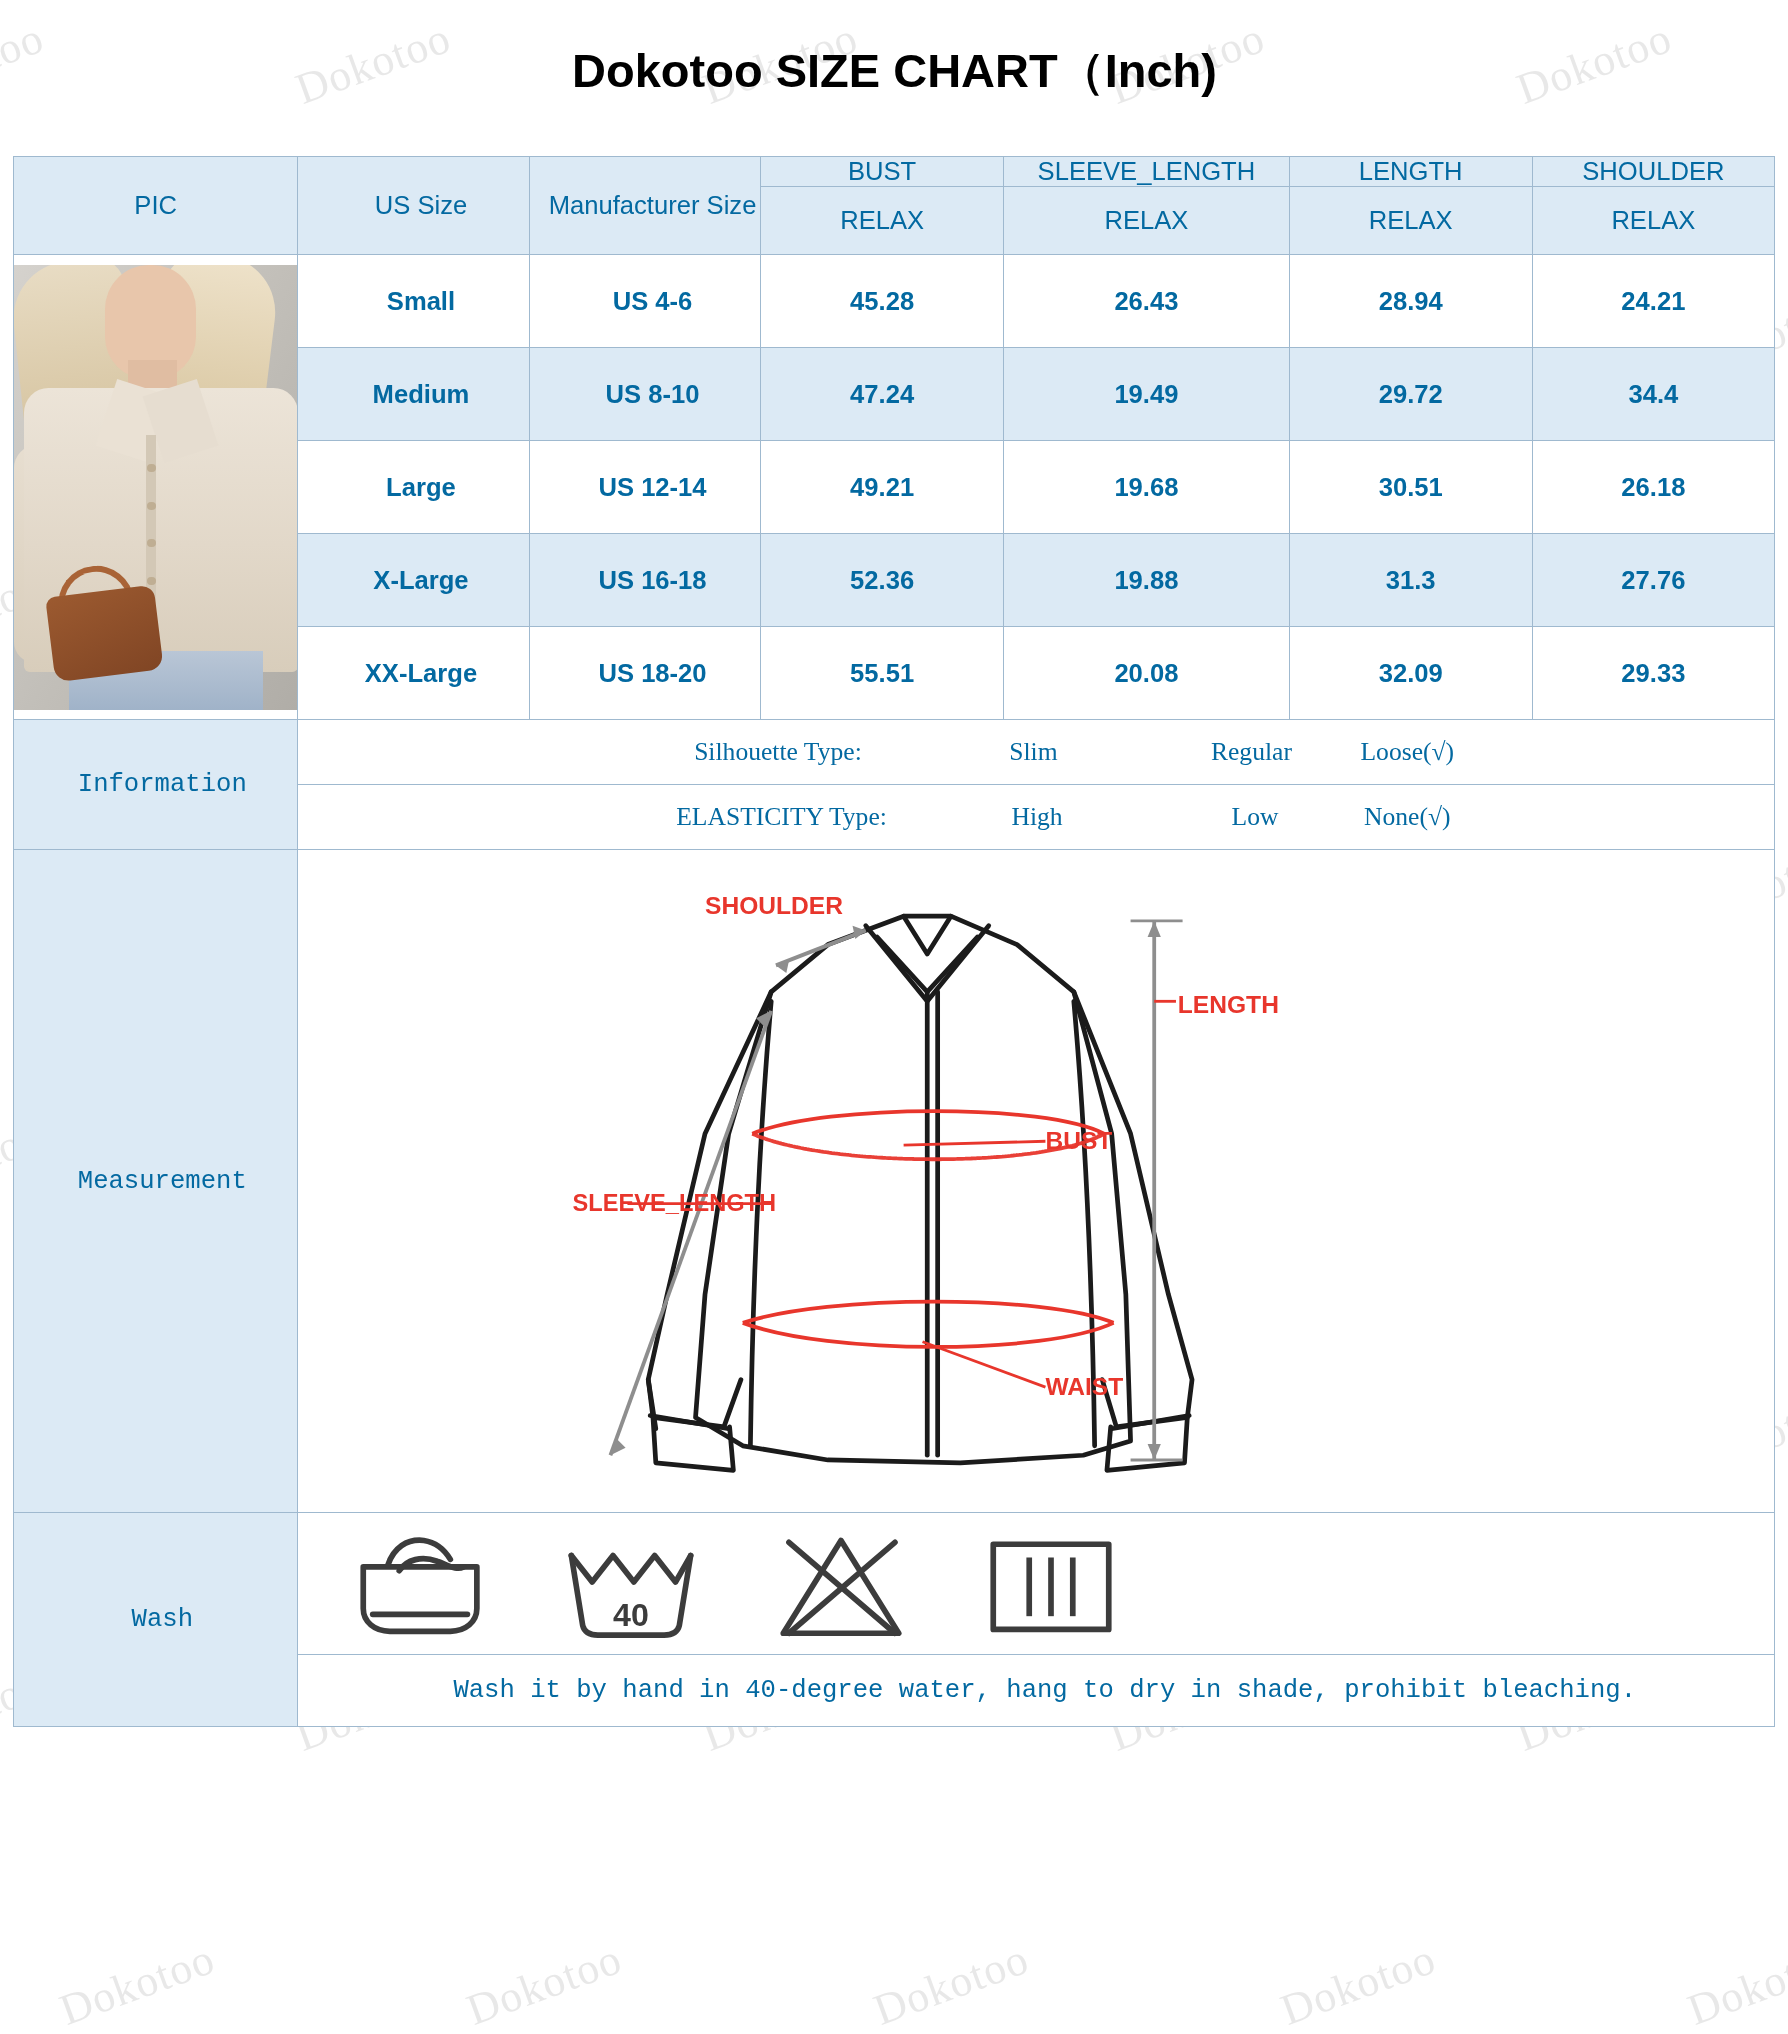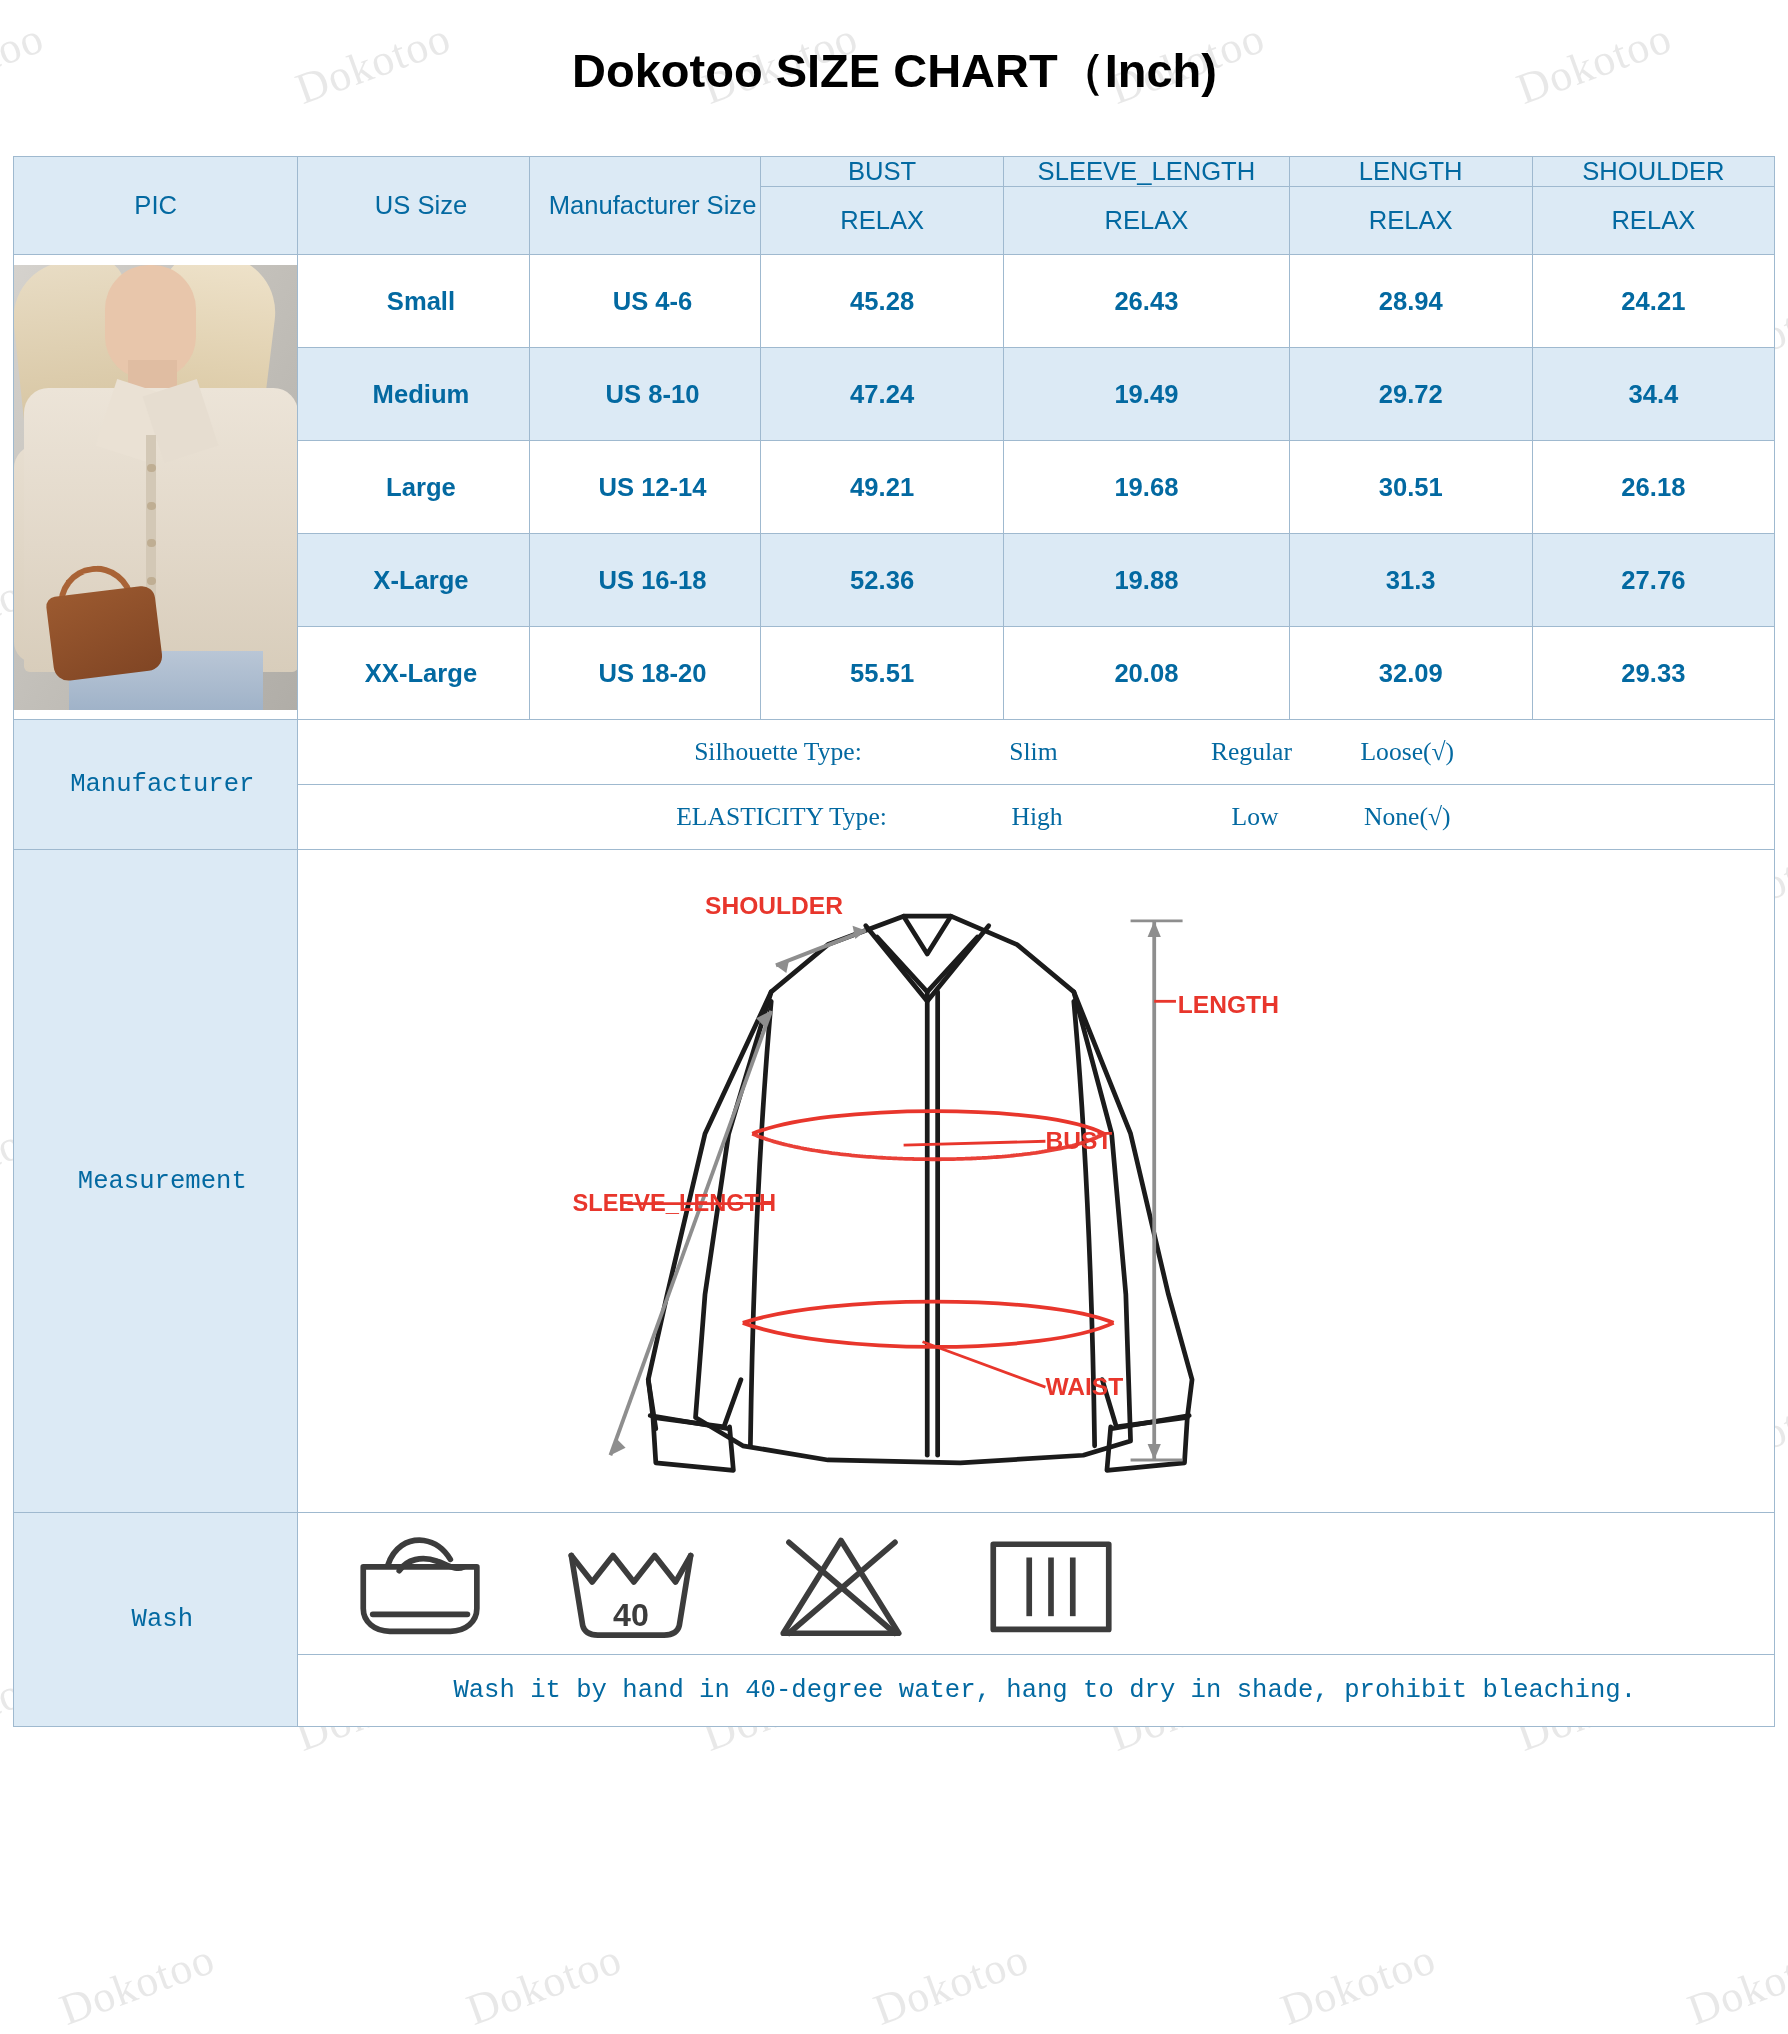--- a/index.html
+++ b/index.html
@@ -326,21 +326,21 @@
     <tr class="sizerow row-plain">
       <td class="cell-left">XX-Large</td>
       <td class="cell-left">US 18-20</td>
       <td class="numcell">55.51</td>
       <td class="numcell">20.08</td>
       <td class="numcell">32.09</td>
       <td class="numcell">29.33</td>
     </tr>
 
     <tr>
-      <td class="label-cell" rowspan="2">Manufacturer</td>
+      <td class="label-cell" rowspan="2">Information</td>
       <td class="info-line" colspan="6">
         <span class="col2">Silhouette Type:</span><span class="col3">Slim</span><span class="col4">Regular</span><span>Loose(√)</span>
       </td>
     </tr>
     <tr>
       <td class="info-line" colspan="6">
         <span class="col2">ELASTICITY Type:</span><span class="col3">High</span><span class="col4">Low</span><span>None(√)</span>
       </td>
     </tr>
 

